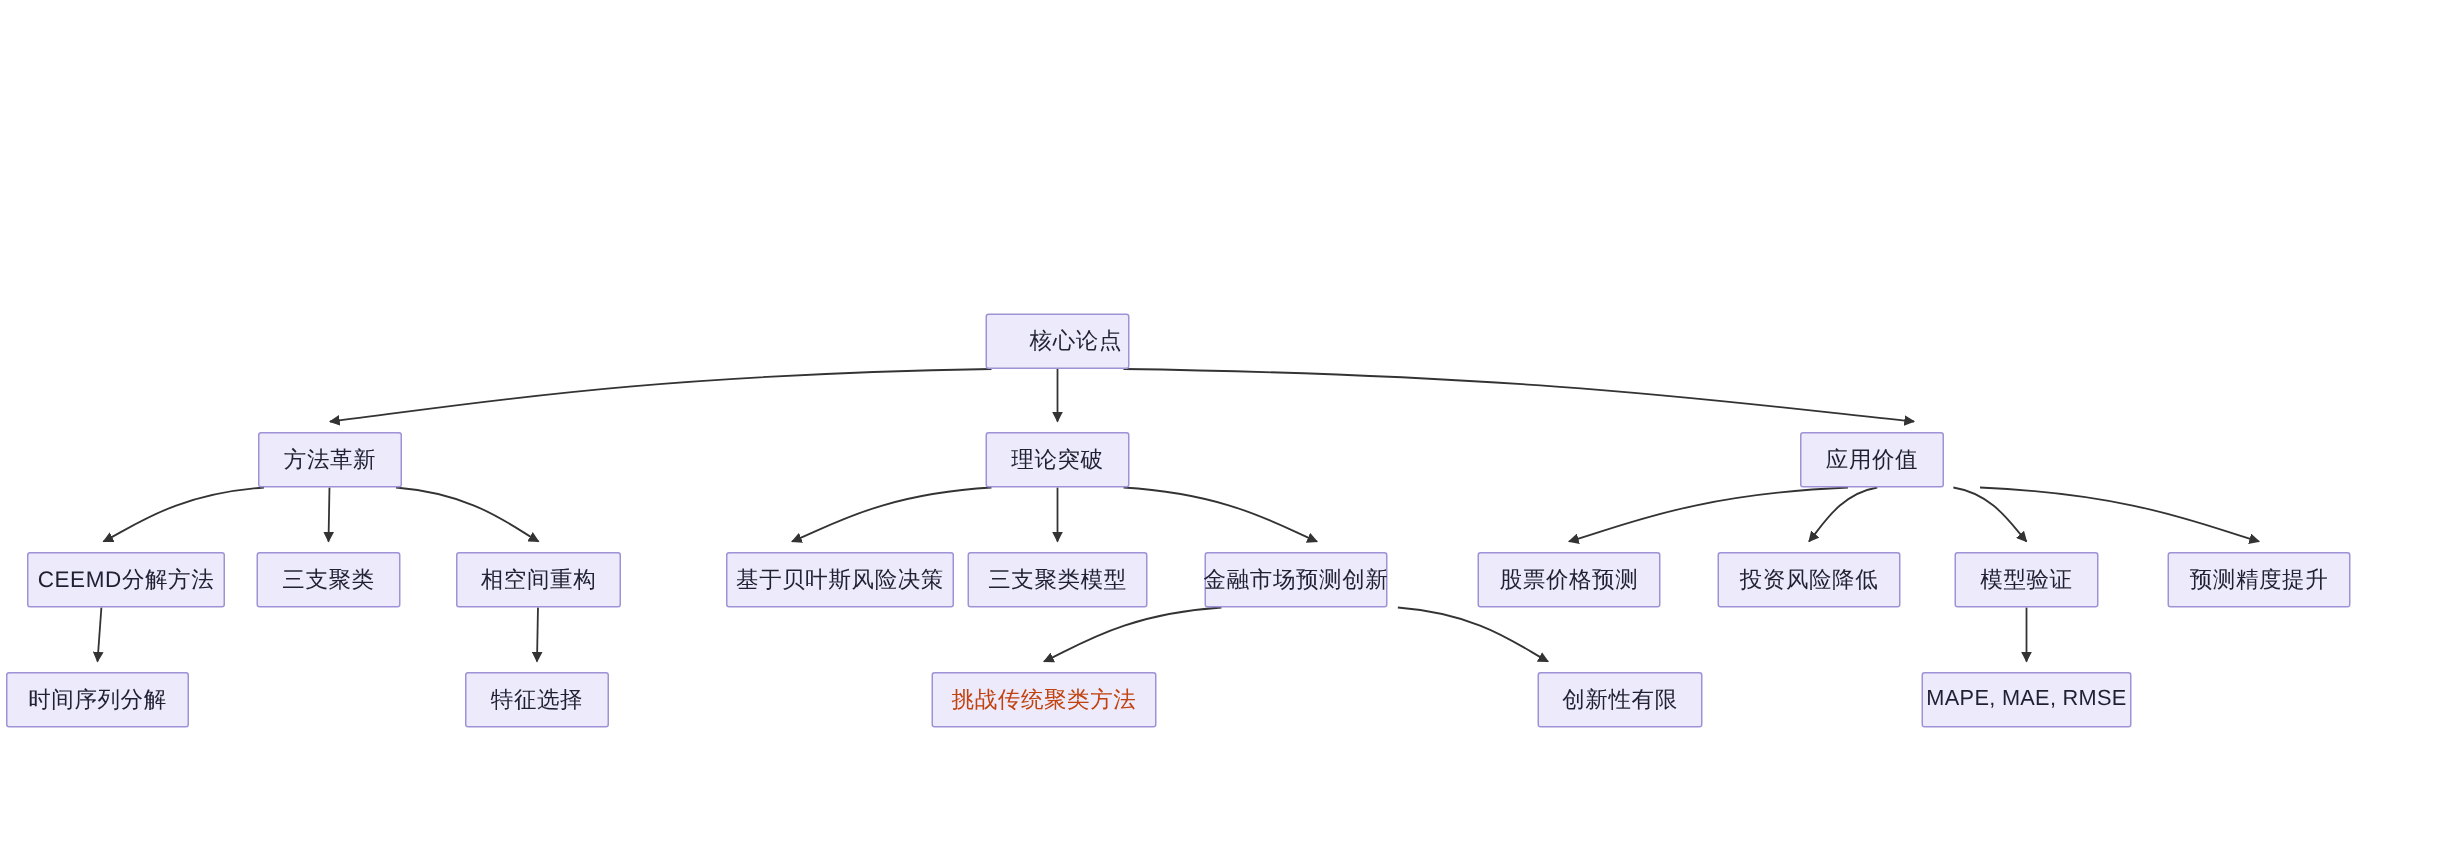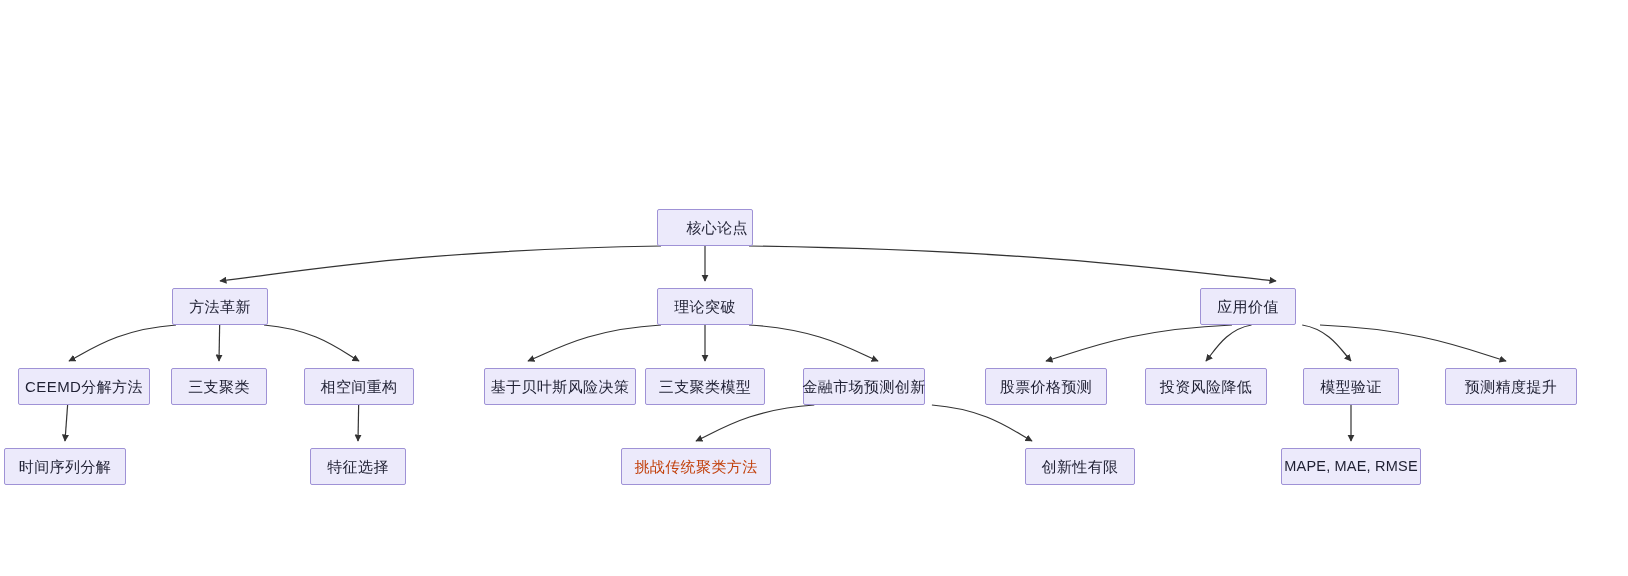--- a/index.html
+++ b/index.html
@@ -115,21 +115,21 @@
       </div>
       <div class="node" style="left: 985px; top: 368px; width: 122px; height: 37px; background: rgb(236, 234, 251); border-color: rgb(159, 146, 214); color: rgb(31, 32, 51);">
         <span class="node-label">股票价格预测</span>
       </div>
       <div class="node" style="left: 1145px; top: 368px; width: 122px; height: 37px; background: rgb(236, 234, 251); border-color: rgb(159, 146, 214); color: rgb(31, 32, 51);">
         <span class="node-label">投资风险降低</span>
       </div>
       <div class="node" style="left: 1303px; top: 368px; width: 96px; height: 37px; background: rgb(236, 234, 251); border-color: rgb(159, 146, 214); color: rgb(31, 32, 51);">
         <span class="node-label">模型验证</span>
       </div>
-      <div class="node" style="left: 1445px; top: 368px; width: 132px; height: 37px; background: rgb(236, 234, 251); border-color: rgb(159, 146, 214); color: rgb(31, 32, 51);">
+      <div class="node" style="left: 1445px; top: 368px; width: 122px; height: 37px; background: rgb(236, 234, 251); border-color: rgb(159, 146, 214); color: rgb(31, 32, 51);">
         <span class="node-label">预测精度提升</span>
       </div>
       <div class="node" style="left: 4px; top: 448px; width: 122px; height: 37px; background: rgb(236, 234, 251); border-color: rgb(159, 146, 214); color: rgb(31, 32, 51);">
         <span class="node-label">时间序列分解</span>
       </div>
       <div class="node" style="left: 310px; top: 448px; width: 96px; height: 37px; background: rgb(236, 234, 251); border-color: rgb(159, 146, 214); color: rgb(31, 32, 51);">
         <span class="node-label">特征选择</span>
       </div>
       <div class="node" style="left: 621px; top: 448px; width: 150px; height: 37px; background: rgb(236, 234, 251); border-color: rgb(159, 146, 214); color: #c2410c;">
         <span class="node-label">挑战传统聚类方法</span>

